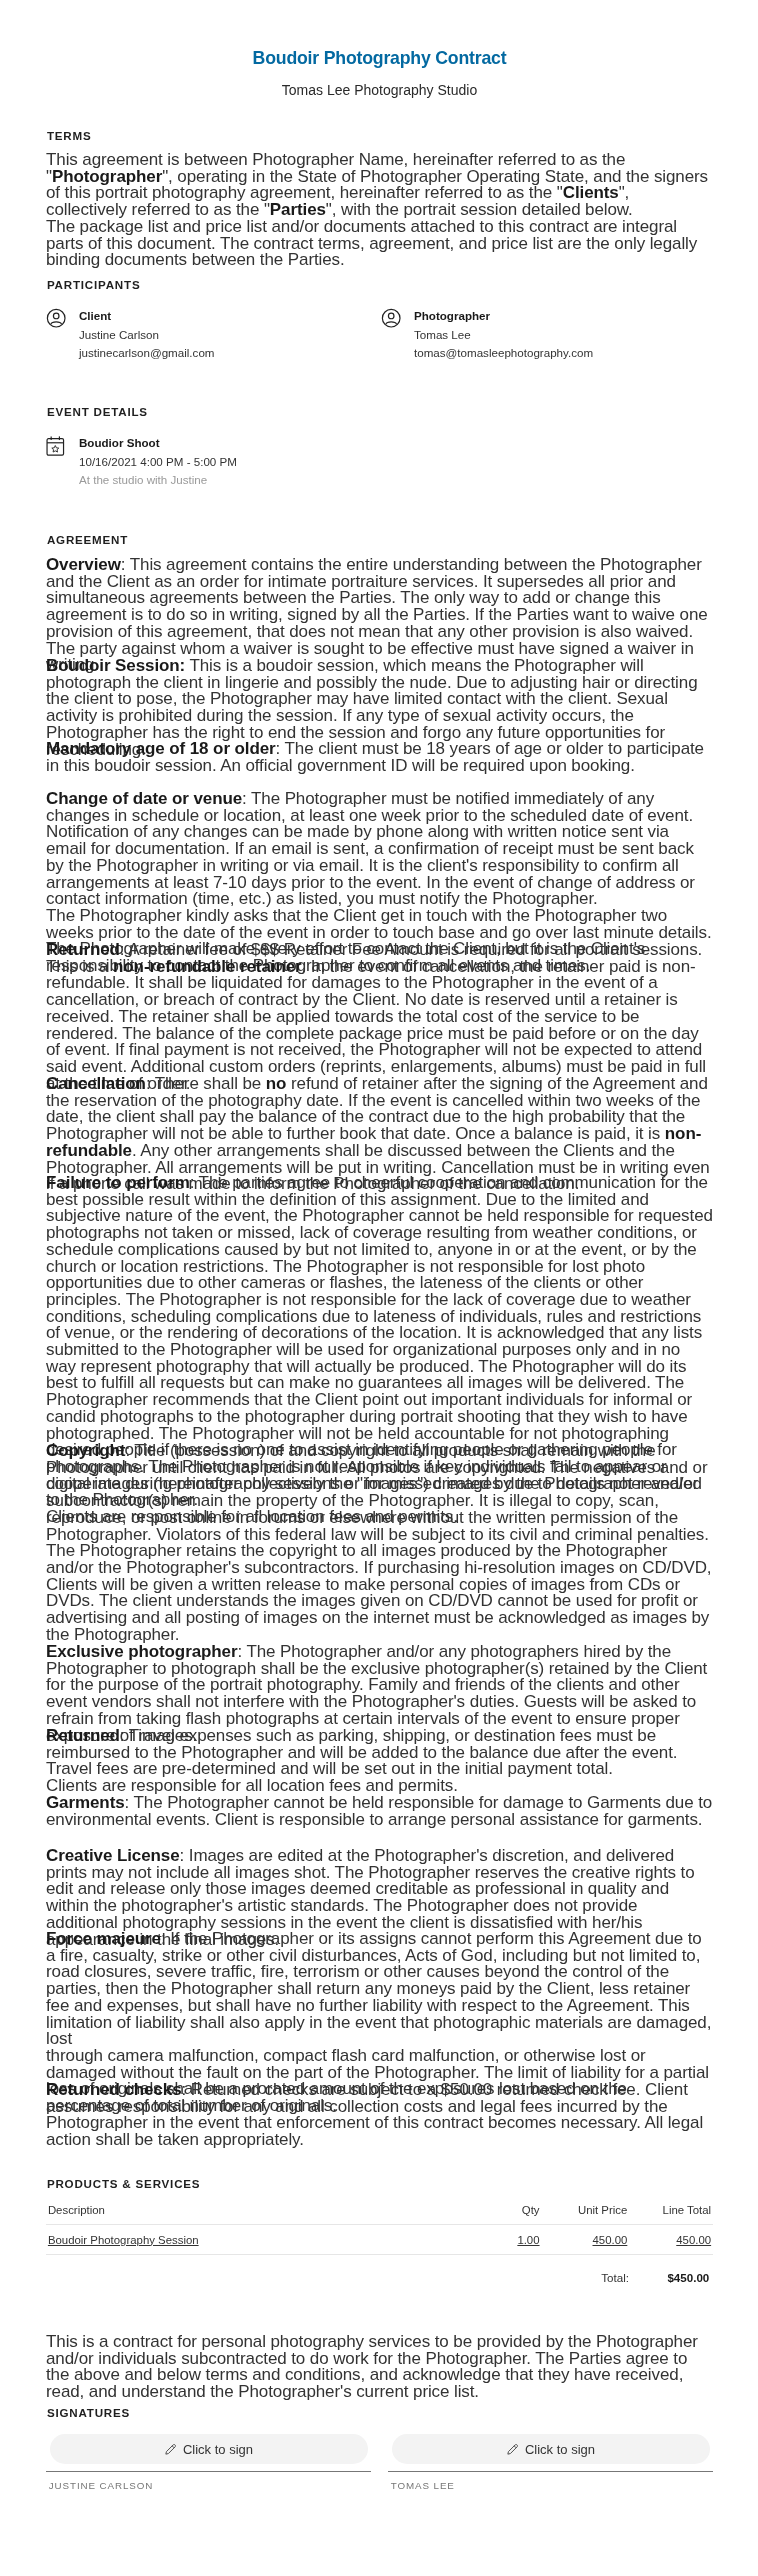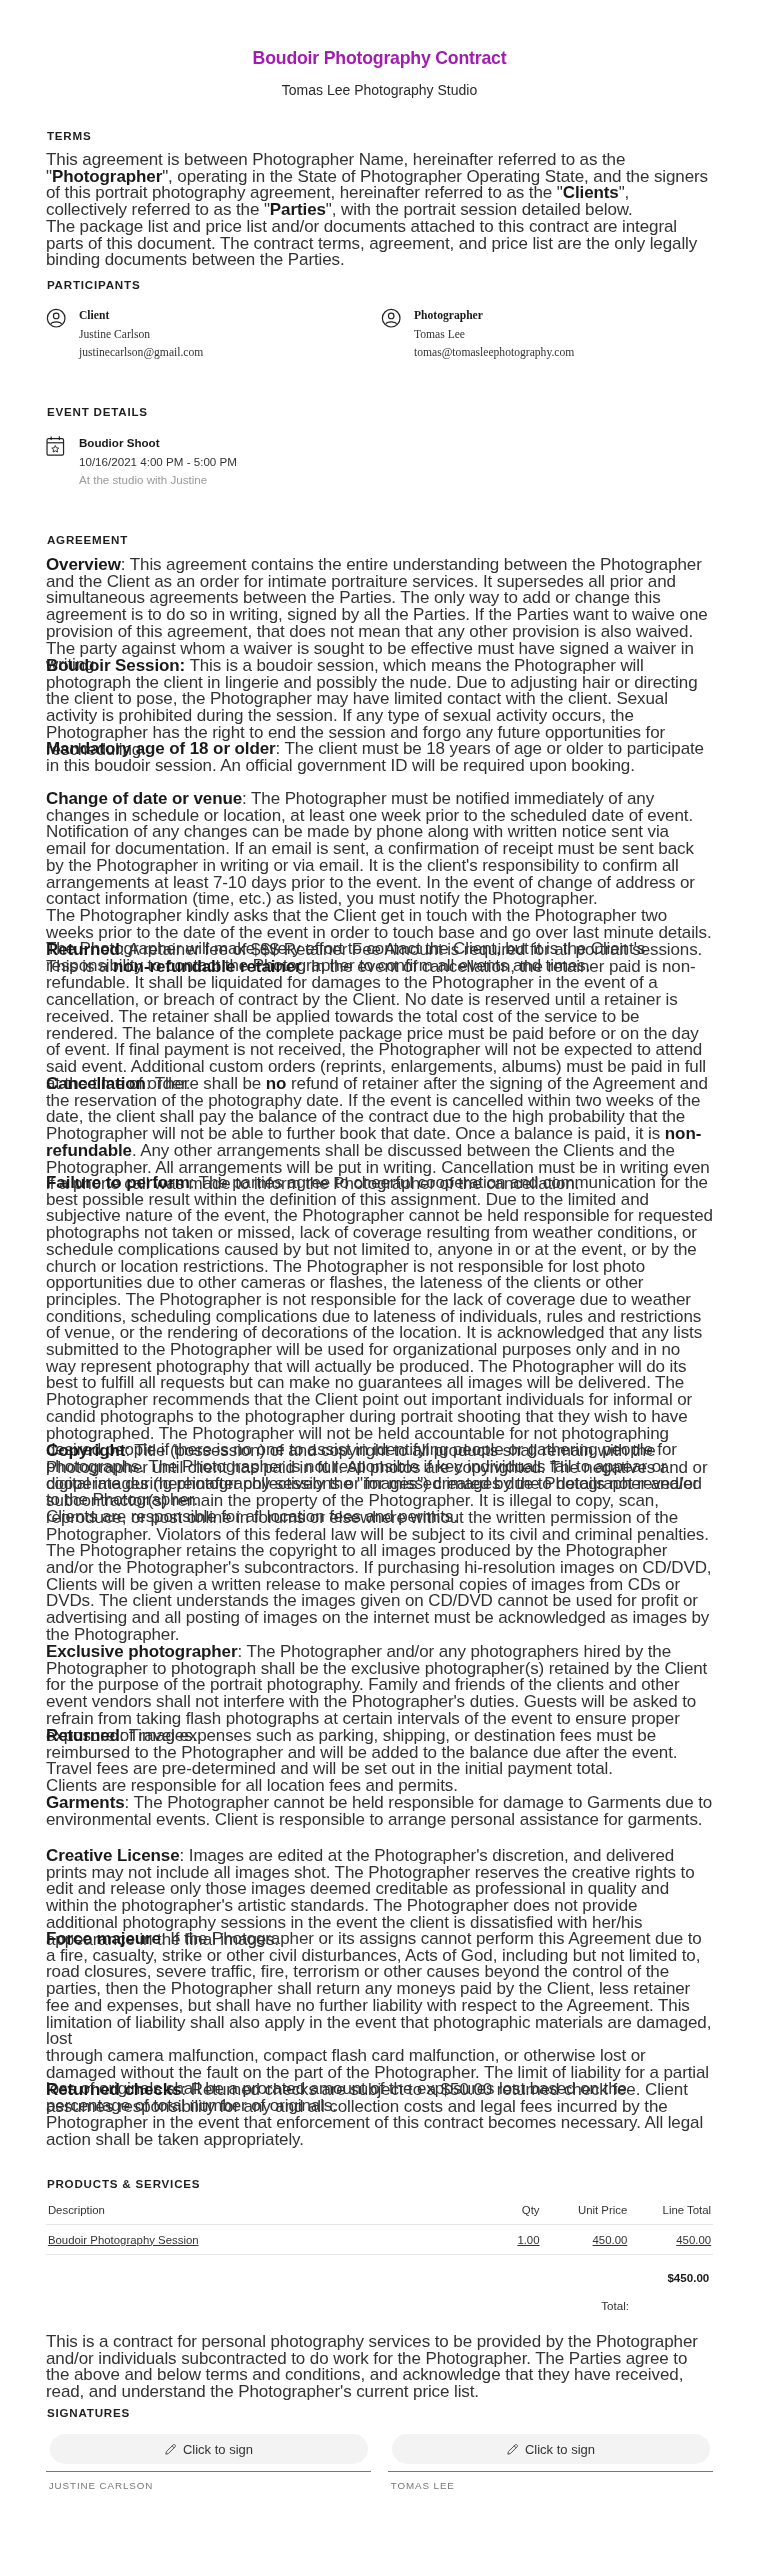--- a/index.html
+++ b/index.html
@@ -1,45 +1,45 @@
 <!DOCTYPE html>
 <html style="font-size:15px"><head>
 <meta charset="utf-8">
 <style>
   html, body { margin: 0; padding: 0; background: #ffffff; }
   body { width: 758px; height: 2576px; position: relative; overflow: hidden;
     font-family: "Liberation Sans", sans-serif; color: #2b2b2b; }
   .page { position: absolute; left: 46px; top: 0; width: 667px; }
   .title { position: absolute; top: 48px; left: 0; width: 667px; text-align: center;
-    font-size: 17.7px; font-weight: bold; color: #a21caf; letter-spacing: -0.2px; }
+    font-size: 17.7px; font-weight: bold; color: #0369a1; letter-spacing: -0.2px; }
   .subtitle { position: absolute; top: 82px; left: 0; width: 667px; text-align: center;
     font-size: 14px; color: #2a2a2a; }
   .section-h { position: absolute; left: 0.9px; font-size: 11.6px; font-weight: bold;
     letter-spacing: 0.8px; color: #1f1f1f; }
   .para { position: absolute; left: 0; width: 667px; font-size: 17px; line-height: 16.7px;
     color: #333; letter-spacing: -0.1px; }
   .para b { color: #1a1a1a; }
   .para .line { display: block; }
   .participant { position: absolute; width: 297px; }
   .participant .icon { position: absolute; left: 0; top: 0.9px; width: 20.4px; height: 20.4px; }
-  .participant .txt { position: absolute; left: 33px; top: 0; font-size: 11.6px; line-height: 18.6px; color: #333; white-space: nowrap; font-family: Liberation Serif, serif; }
+  .participant .txt { position: absolute; left: 33px; top: 0; font-size: 11.6px; line-height: 18.6px; color: #333; white-space: nowrap; }
   .participant .role { font-weight: bold; color: #1a1a1a; }
   .event { position: absolute; left: 0; top: 437px; }
   .event .icon { position: absolute; left: 0; top: 0.9px; width: 18.6px; height: 22px; }
   .event .txt { position: absolute; left: 33px; top: 0; font-size: 11.6px; line-height: 18.6px; white-space: nowrap; color: #333; }
   .event .name { font-weight: bold; color: #1a1a1a; }
   .event .note { color: #9a9a9a; }
   table.items { position: absolute; left: 0; top: 2204px; width: 667px; border-collapse: collapse;
     font-size: 11.4px; color: #333; }
   table.items th { font-weight: normal; padding: 0 1.9px 8.4px 1.9px; text-align: right; color: #333; }
   table.items th.desc, table.items td.desc { text-align: left; }
   table.items td { padding: 8.4px 1.9px; text-align: right; border-top: 0.9px solid #e6e6e6; }
   table.items tr.last td { border-bottom: 0.9px solid #e6e6e6; text-decoration: underline; }
   .total-row { position: absolute; top: 2271px; left: 0; width: 667px; font-size: 11.6px; }
-  .total-row .lbl { position: absolute; right: 84px; color: #333; margin-top: 28px; }
+  .total-row .lbl { position: absolute; right: 84px; color: #333; }
   .total-row .val { position: absolute; right: 3.7px; font-weight: bold; color: #1a1a1a; }
   .sig { position: absolute; top: 2434px; width: 325px; }
   .sig .btn { margin-left: 3.7px; width: 318px; height: 30px; border-radius: 15px; background: #f3f3f3;
     display: flex; align-items: center; justify-content: center; font-size: 13px; color: #333; cursor: pointer; }
   .sig .btn svg { margin-right: 5.6px; }
   .sig .rule { margin-top: 6.5px; height: 1.9px; background: #777; width: 325px; }
   .sig .name { margin-top: 7.4px; margin-left: 2.8px; font-size: 9.8px; letter-spacing: 0.9px; color: #777; }
 </style>
 </head>
 <body>

